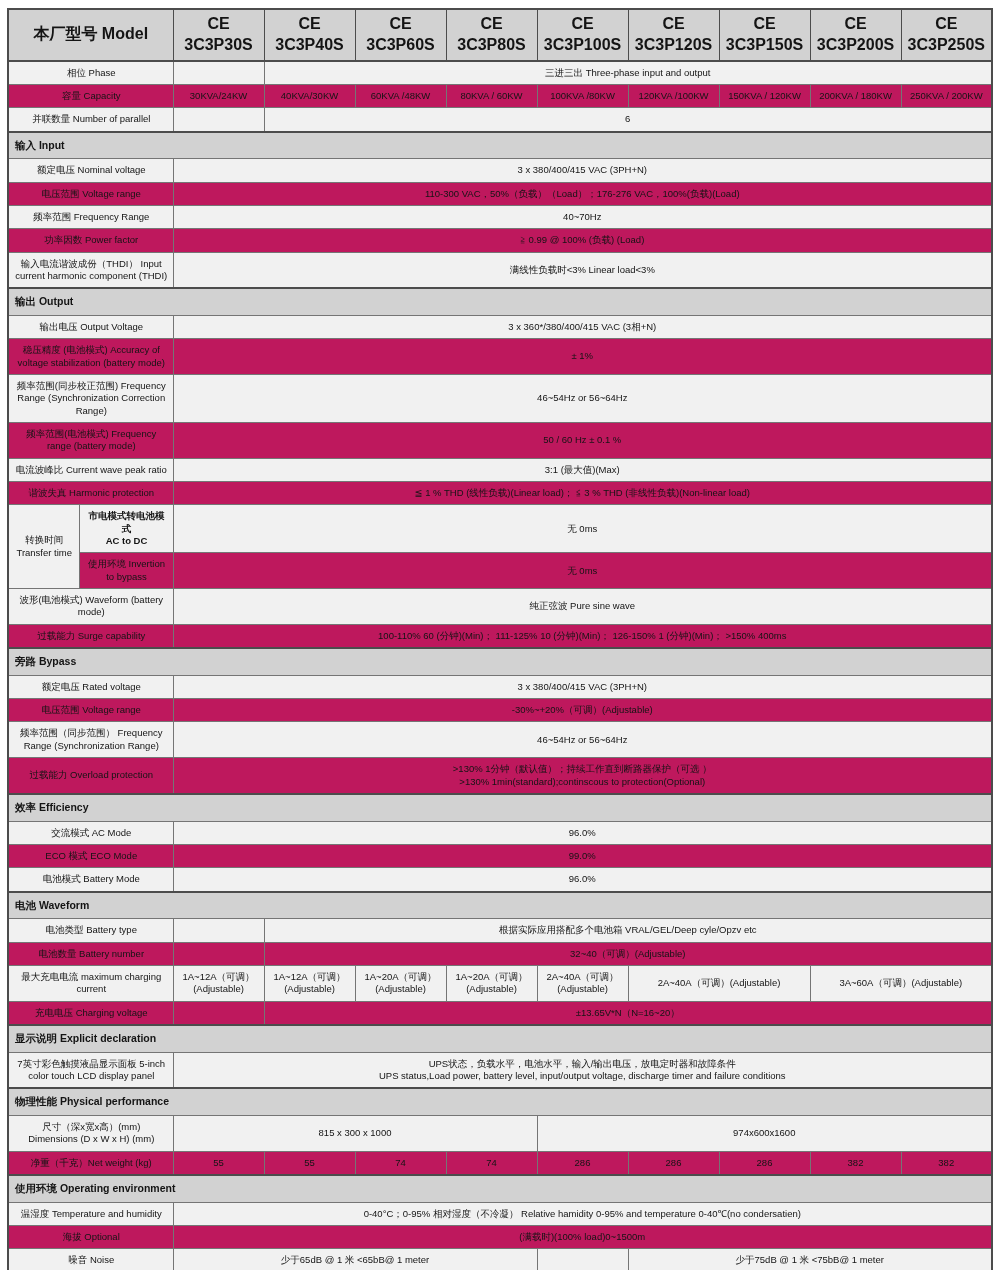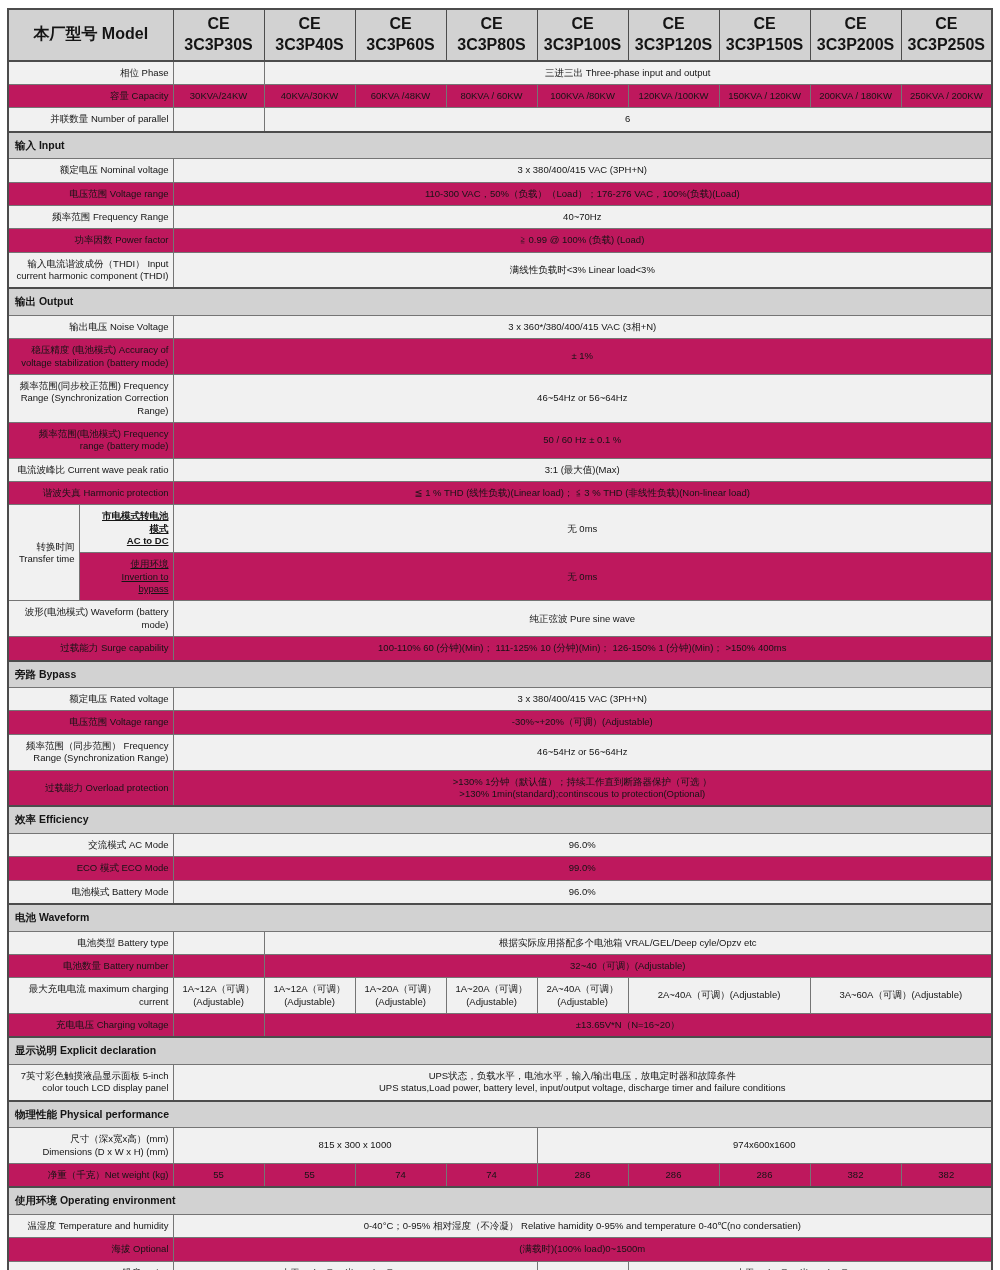--- a/index.html
+++ b/index.html
@@ -8,22 +8,22 @@
     --hdr:#d2d2d2;
     --alt:#f1f1f1;
     --txt:#141414;
   }
   html,body{margin:0;padding:0;background:#ffffff;}
   body{width:1000px;height:1270px;font-family:"Liberation Sans", sans-serif;color:var(--txt);}
   .sheet{position:absolute;left:7px;top:8px;width:986px;}
   table{border-collapse:collapse;table-layout:fixed;width:986px;border:2px solid var(--strong);}
   td{border:1px solid var(--border);padding:5px 4px;font-size:9.5px;line-height:1.3;
      vertical-align:middle;white-space:pre-line;overflow:hidden;}
-  td.label{text-align:right;padding-left:5px;}
-  td.sub{text-align:right;padding-left:18px;text-decoration:underline;}
+  td.label{text-align:center;padding-left:5px;}
+  td.sub{text-align:center;padding-left:5px;}
   td.sub.bold{font-weight:bold;}
   td.val{text-align:center;}
   tr.hdr td{background:var(--hdr);font-weight:bold;font-size:16px;text-align:center;
             padding:4px 2px;border-bottom:2px solid var(--strong);border-color:var(--strong);}
   tr.hdr td.label{text-align:center;}
   tr.sec td{background:var(--hdr);font-size:10.5px;text-align:left;padding:6px 6px;
             border-top:2px solid var(--strong);font-weight:bold;}
   tr.g td{background:var(--alt);}
   tr.w td{background:#be185d;}
 </style>
@@ -100,21 +100,21 @@
           <td class="val" colspan="9">≧ 0.99  @ 100% (负载) (Load)</td>
         </tr>
         <tr class="g">
           <td class="label" colspan="2">输入电流谐波成份（THDI） Input current harmonic component (THDI)</td>
           <td class="val" colspan="9">满线性负载时&lt;3%  Linear load&lt;3%</td>
         </tr>
         <tr class="sec">
           <td class="label" colspan="11">输出 Output</td>
         </tr>
         <tr class="g">
-          <td class="label" colspan="2">输出电压 Noise Voltage</td>
+          <td class="label" colspan="2">输出电压 Output Voltage</td>
           <td class="val" colspan="9">3 x 360*/380/400/415 VAC (3相+N)</td>
         </tr>
         <tr class="w">
           <td class="label" colspan="2">稳压精度 (电池模式) Accuracy of voltage stabilization (battery mode)</td>
           <td class="val" colspan="9">± 1%</td>
         </tr>
         <tr class="g">
           <td class="label" colspan="2">频率范围(同步校正范围) Frequency Range (Synchronization Correction Range)</td>
           <td class="val" colspan="9">46~54Hz or 56~64Hz</td>
         </tr>

